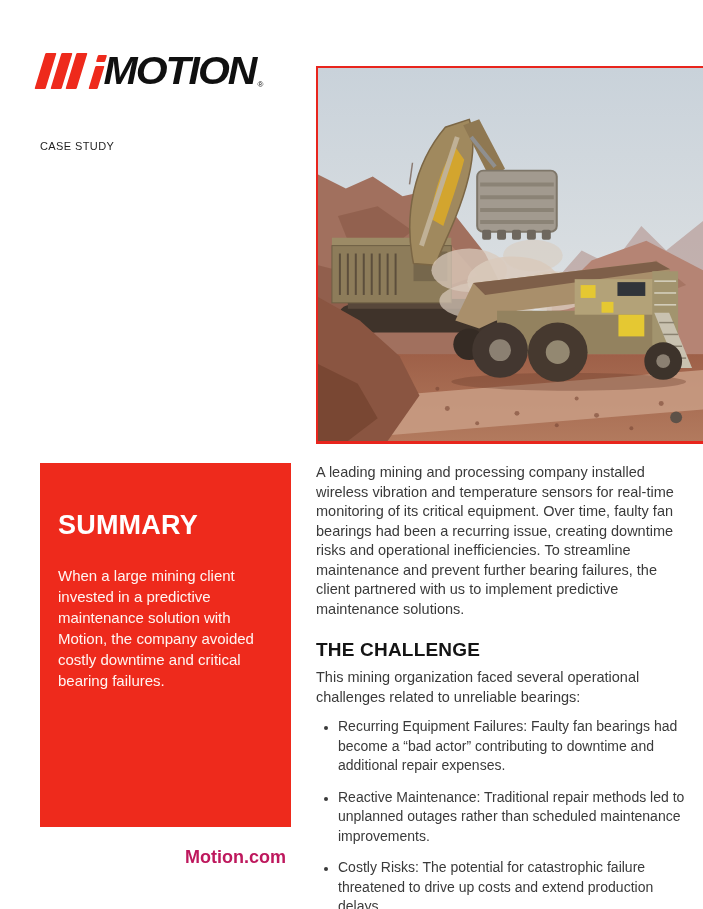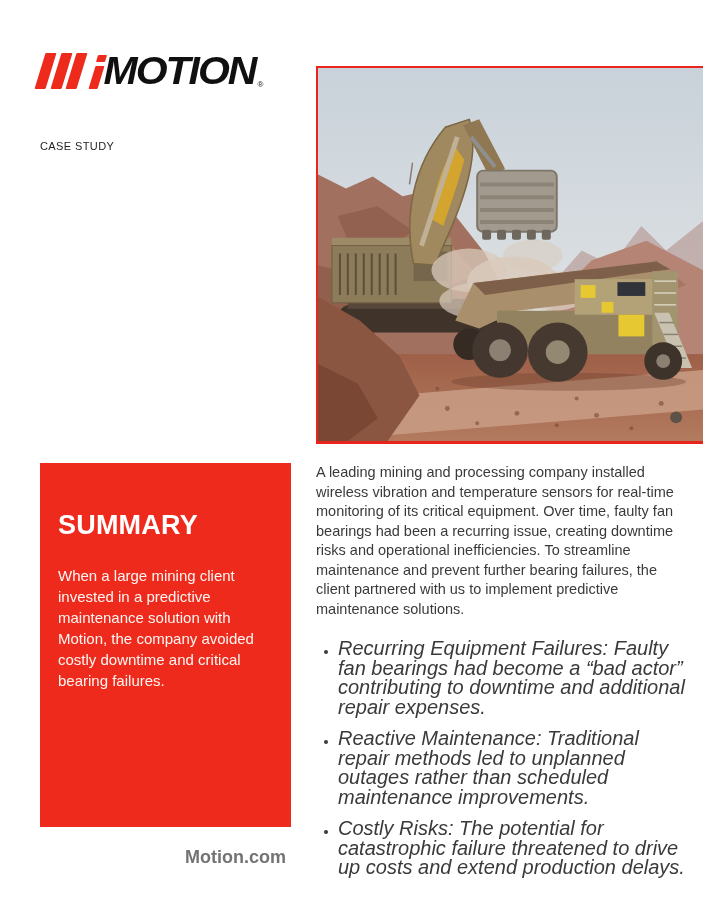--- a/index.html
+++ b/index.html
@@ -17,33 +17,33 @@
   .logo-word { font-size:41px; line-height:36px; font-weight:bold; font-style:italic; letter-spacing:-2px; color:#101010; transform:scaleY(.96); }
   .logo-reg { font-size:8px; color:#101010; align-self:flex-end; margin-left:2px; }
   
   .eyebrow { position:absolute; left:40px; top:140px; font-size:11px; letter-spacing:.4px; color:#1f1f1f; }
   .headline { position:absolute; left:39px; top:176px; width:270px; font-size:33px; line-height:41.5px;
               font-weight:bold; letter-spacing:-.6px; color:#121212; }
   .summary-box { position:absolute; left:40px; top:463px; width:251px; height:364px;
                  background:#ee2a1c; box-sizing:border-box; padding:47px 10px 0 18px; }
   .summary-title { color:#ffffff; font-size:27px; font-weight:bold; letter-spacing:.2px; margin:0 0 24px 0; }
   .summary-box p { color:#fff5f2; font-size:15px; line-height:21px; margin:0 12px 22px 0; }
-  .footer-site { position:absolute; left:185px; top:847px; font-size:18px; font-weight:bold; color:#737373; }
+  .footer-site { position:absolute; left:185px; top:847px; font-size:18px; font-weight:bold; color:#be185d; }
   
   .photo { position:absolute; left:316px; top:66px; width:387px; height:378px;
            border-top:2px solid #e8251d; border-bottom:3px solid #e8251d; border-left:2px solid #e8251d;
            box-sizing:border-box; overflow:hidden; }
   .photo svg { display:block; width:100%; height:100%; }
   
   .rcol { position:absolute; left:316px; top:455px; width:378px; }
   .sec-title { font-size:19px; font-weight:bold; letter-spacing:.2px; color:#141414; margin:0 0 7px 0; }
   .sec-body  { font-size:14.5px; line-height:19.5px; color:#3a3a3a; margin:8px 0 20px 0; }
   .sec-intro { font-size:14.5px; line-height:19.5px; color:#3a3a3a; margin:0 0 10px 0; }
   .challenge-list { margin:0; padding-left:22px; }
-  .challenge-list li { font-size:20px; line-height:19.5px; font-style:italic; color:#3a3a3a; margin-bottom:12px; }
+  .challenge-list li { font-size:14px; line-height:19.5px; color:#3a3a3a; margin-bottom:12px; }
   .challenge-list li::marker { color:#3a3a3a; font-size:12px; }
 </style>
 </head>
 <body>
 
 <div class="page">
 
   <div class="logo">
     <span class="logo-slashes">
       <span class="slash"></span>
@@ -189,20 +189,22 @@
           <circle cx="120" cy="325" r="2"></circle>
           <circle cx="260" cy="335" r="2"></circle>
       </g>
       <circle cx="360" cy="354" r="6" fill="#5d5148"></circle>
     </svg>
   </div>
 
   <div class="rcol">
     <p class="sec-body">A leading mining and processing company installed wireless vibration and temperature sensors for real-time monitoring of its critical equipment. Over time, faulty fan bearings had been a recurring issue, creating downtime risks and operational inefficiencies. To streamline maintenance and prevent further bearing failures, the client partnered with us to implement predictive maintenance solutions.</p>
 
+    <h3 class="sec-title">THE CHALLENGE</h3>
+    <p class="sec-intro">This mining organization faced several operational challenges related to unreliable bearings:</p>
     <ul class="challenge-list">
       <li>Recurring Equipment Failures: Faulty fan bearings had become a “bad actor” contributing to downtime and additional repair expenses.</li>
       <li>Reactive Maintenance: Traditional repair methods led to unplanned outages rather than scheduled maintenance improvements.</li>
       <li>Costly Risks: The potential for catastrophic failure threatened to drive up costs and extend production delays.</li>
     </ul>
   </div>
 
 </div>
 
 </body></html>

